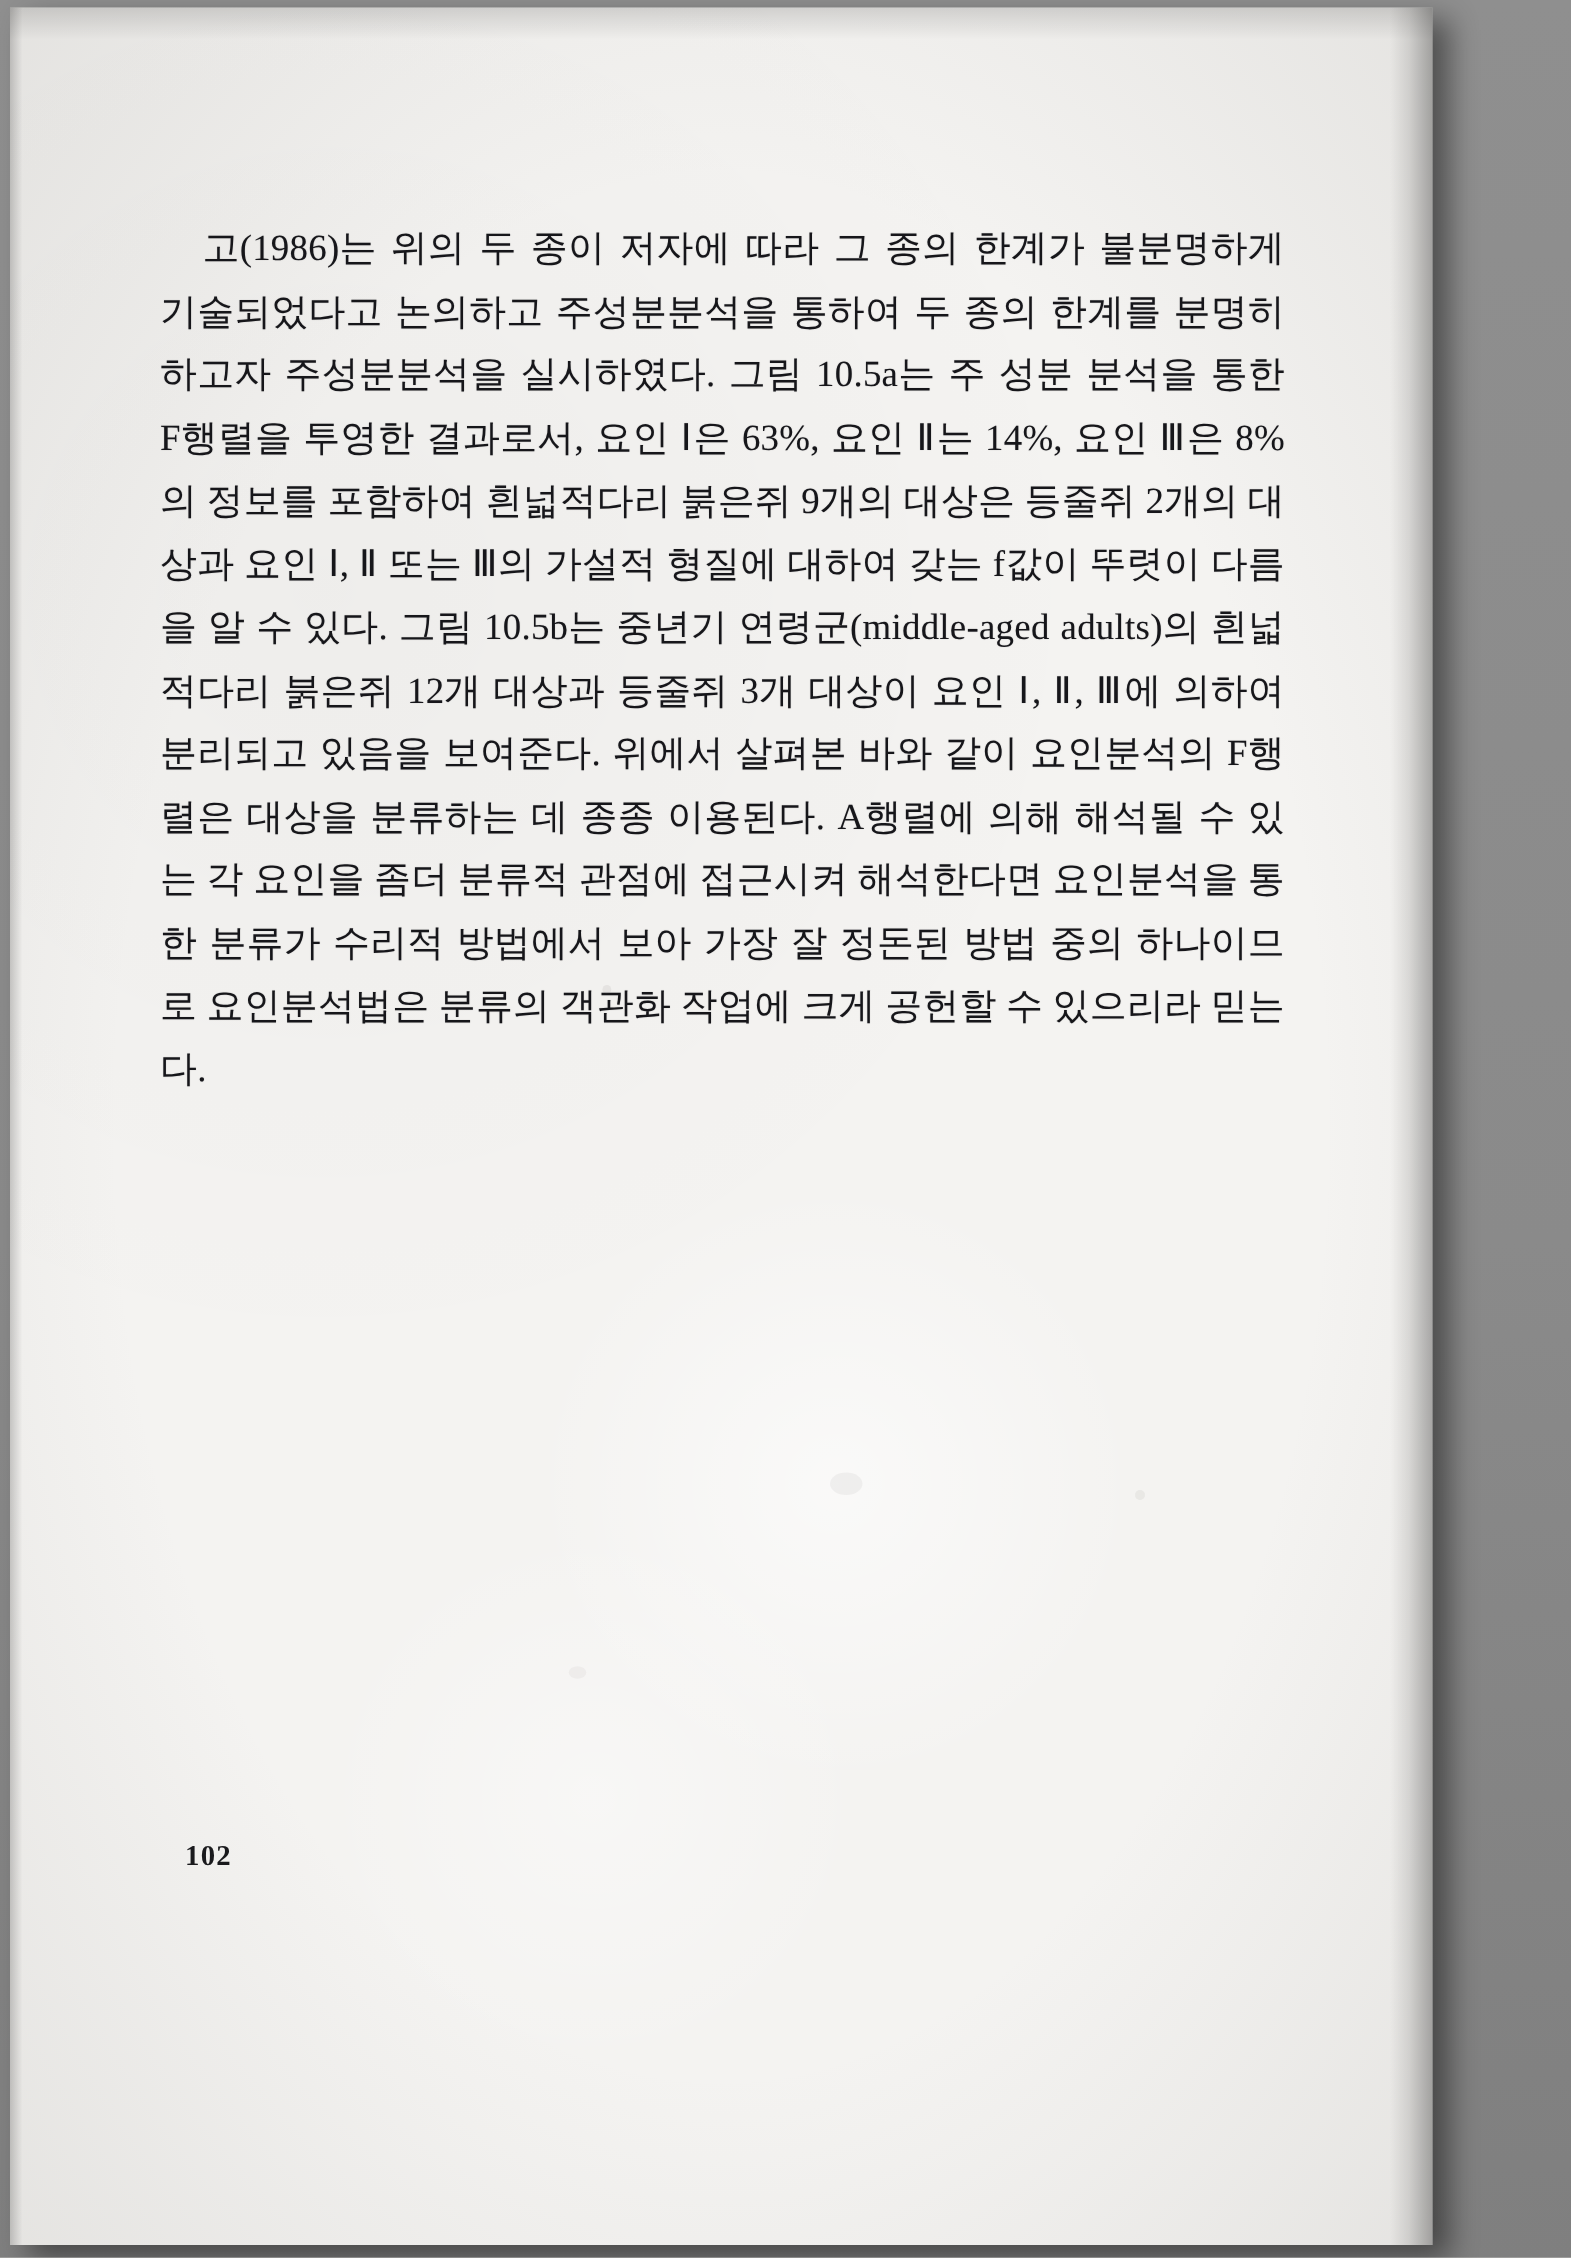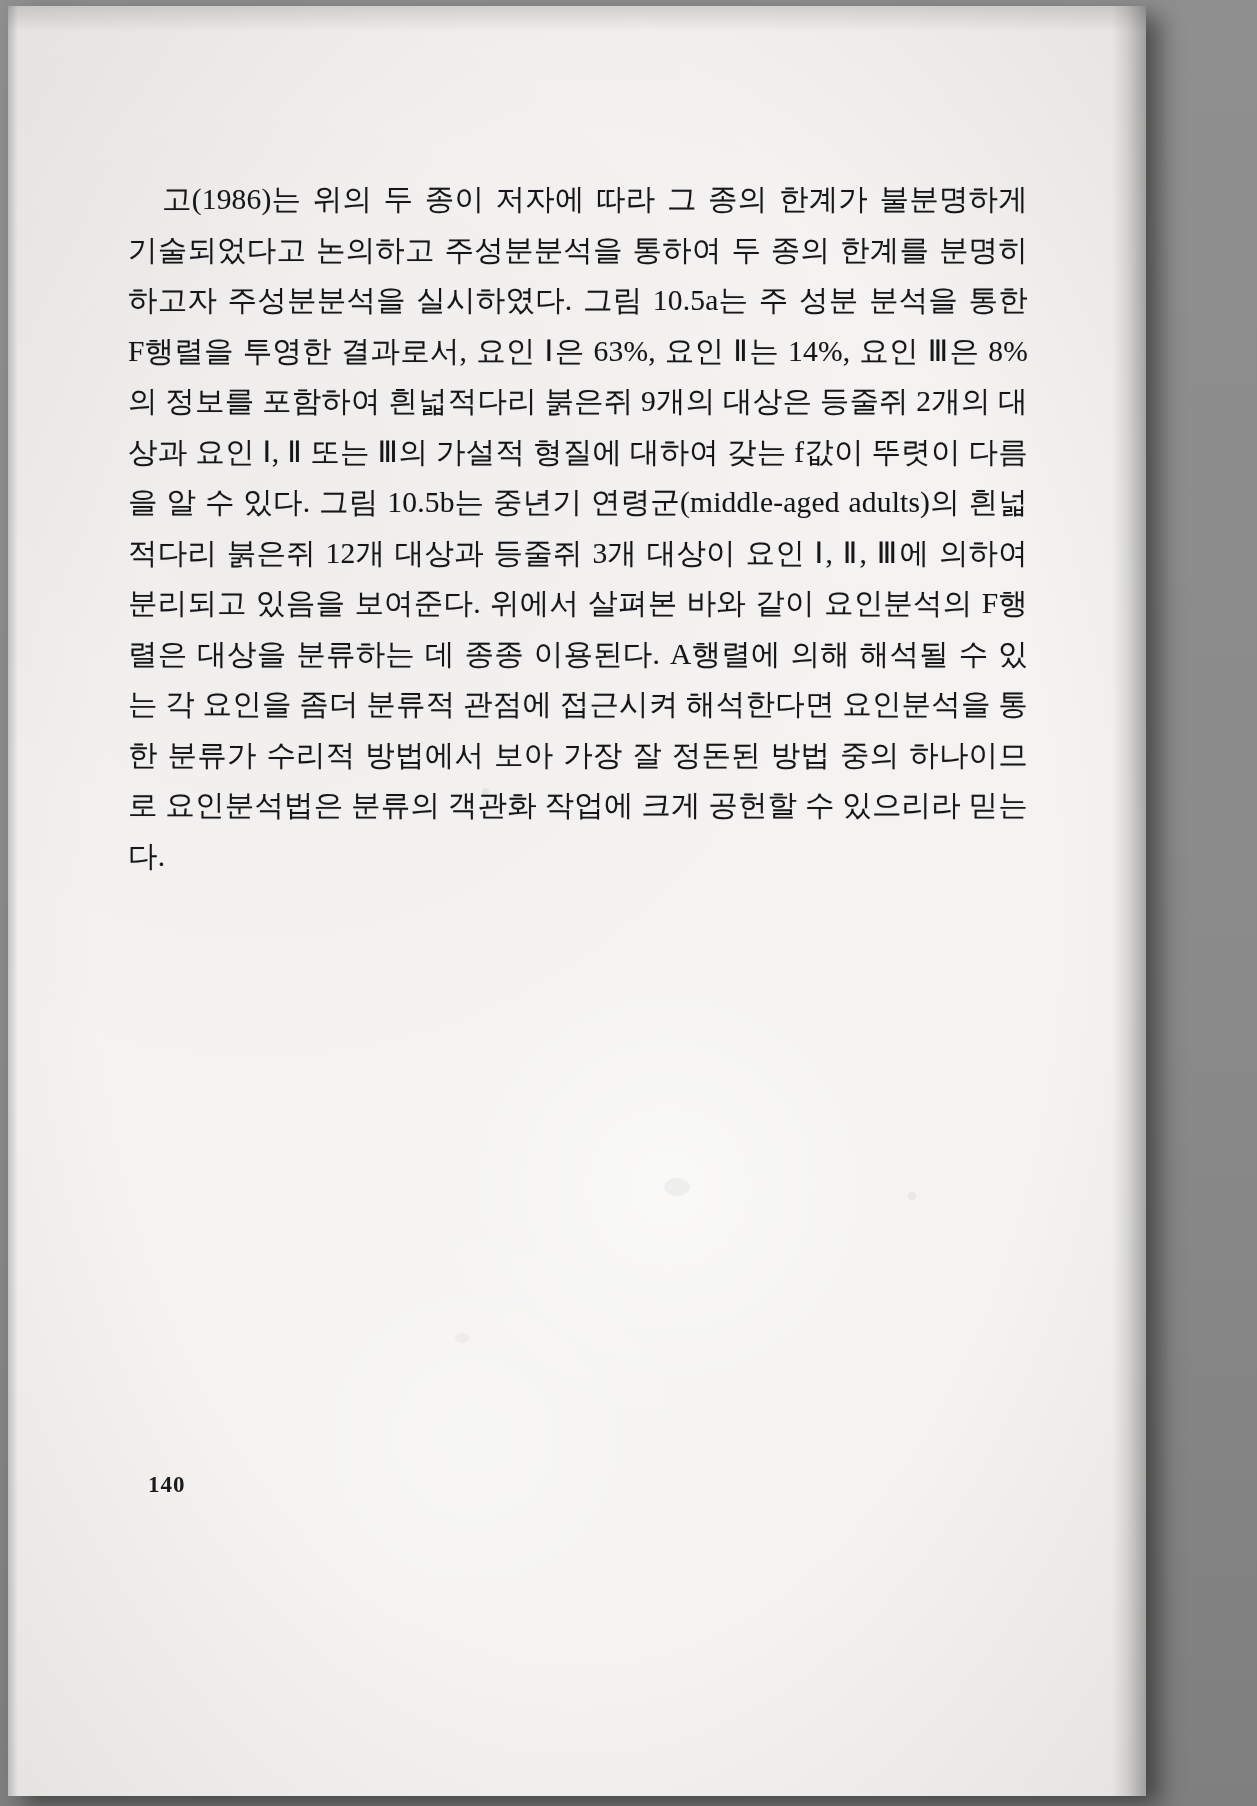--- a/index.html
+++ b/index.html
@@ -117,21 +117,21 @@
 
 <div id="backdrop"></div>
 
 <div id="page-sheet">
   <div id="paper-tone"></div>
 
   <div id="text-block">
     <p id="body-paragraph">고(1986)는 위의 두 종이 저자에 따라 그 종의 한계가 불분명하게 기술되었다고 논의하고 주성분분석을 통하여 두 종의 한계를 분명히 하고자 주성분분석을 실시하였다. 그림 10.5a는 주 성분 분석을 통한 F행렬을 투영한 결과로서, 요인 Ⅰ은 63%, 요인 Ⅱ는 14%, 요인 Ⅲ은 8%의 정보를 포함하여 흰넓적다리 붉은쥐 9개의 대상은 등줄쥐 2개의 대상과 요인 Ⅰ, Ⅱ 또는 Ⅲ의 가설적 형질에 대하여 갖는 f값이 뚜렷이 다름을 알 수 있다. 그림 10.5b는 중년기 연령군(middle-aged adults)의 흰넓적다리 붉은쥐 12개 대상과 등줄쥐 3개 대상이 요인 Ⅰ, Ⅱ, Ⅲ에 의하여 분리되고 있음을 보여준다. 위에서 살펴본 바와 같이 요인분석의 F행렬은 대상을 분류하는 데 종종 이용된다. A행렬에 의해 해석될 수 있는 각 요인을 좀더 분류적 관점에 접근시켜 해석한다면 요인분석을 통한 분류가 수리적 방법에서 보아 가장 잘 정돈된 방법 중의 하나이므로 요인분석법은 분류의 객관화 작업에 크게 공헌할 수 있으리라 믿는다.</p>
   </div>
 
-  <div id="page-number">140</div>
+  <div id="page-number">102</div>
 
   <div class="speck" style="left:656px; top:1172px; width:26px; height:18px; opacity:.22;"></div>
   <div class="speck" style="left:447px; top:1327px; width:14px; height:10px; opacity:.18;"></div>
   <div class="speck" style="left:474px; top:782px; width:7px; height:7px; opacity:.30;"></div>
   <div class="speck" style="left:900px; top:1186px; width:8px; height:8px; opacity:.26;"></div>
 
   <div id="top-shade"></div>
   <div id="left-edge"></div>
   <div id="gutter-shade"></div>
 </div>

